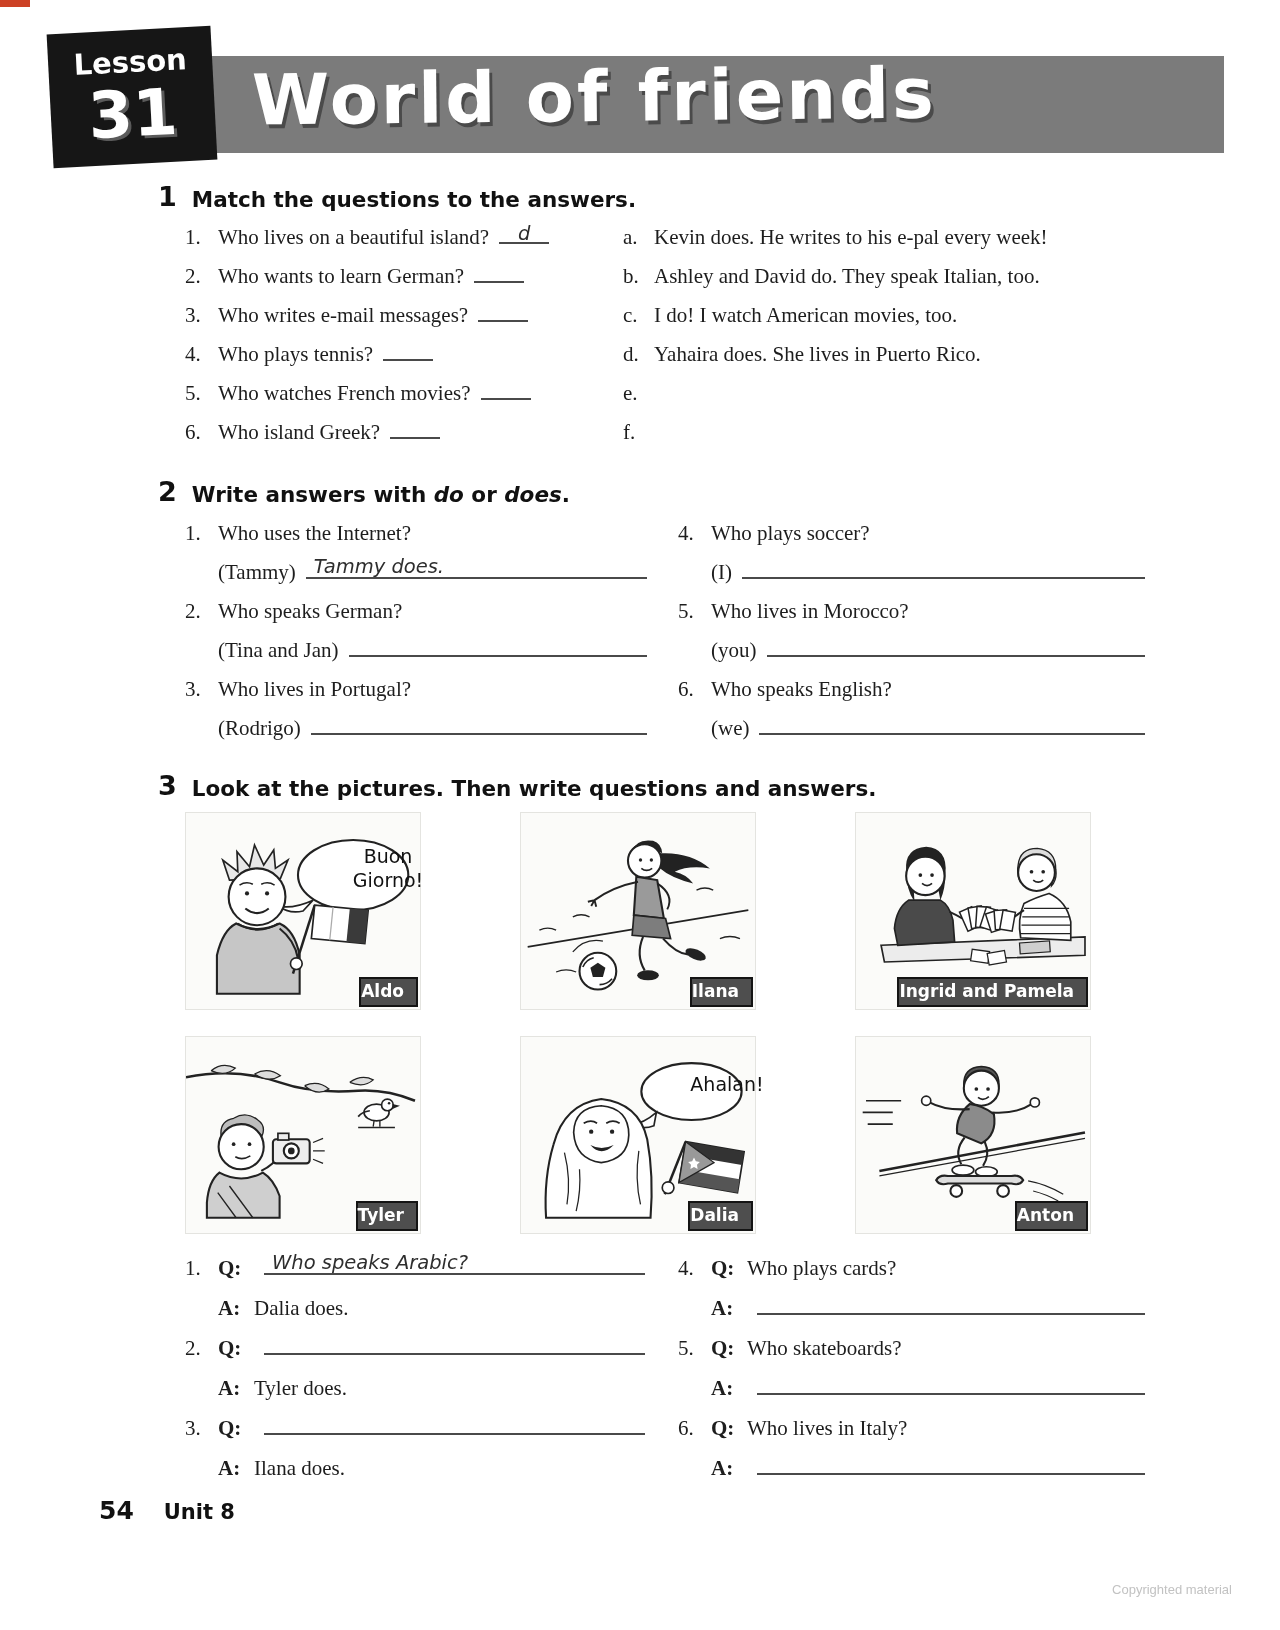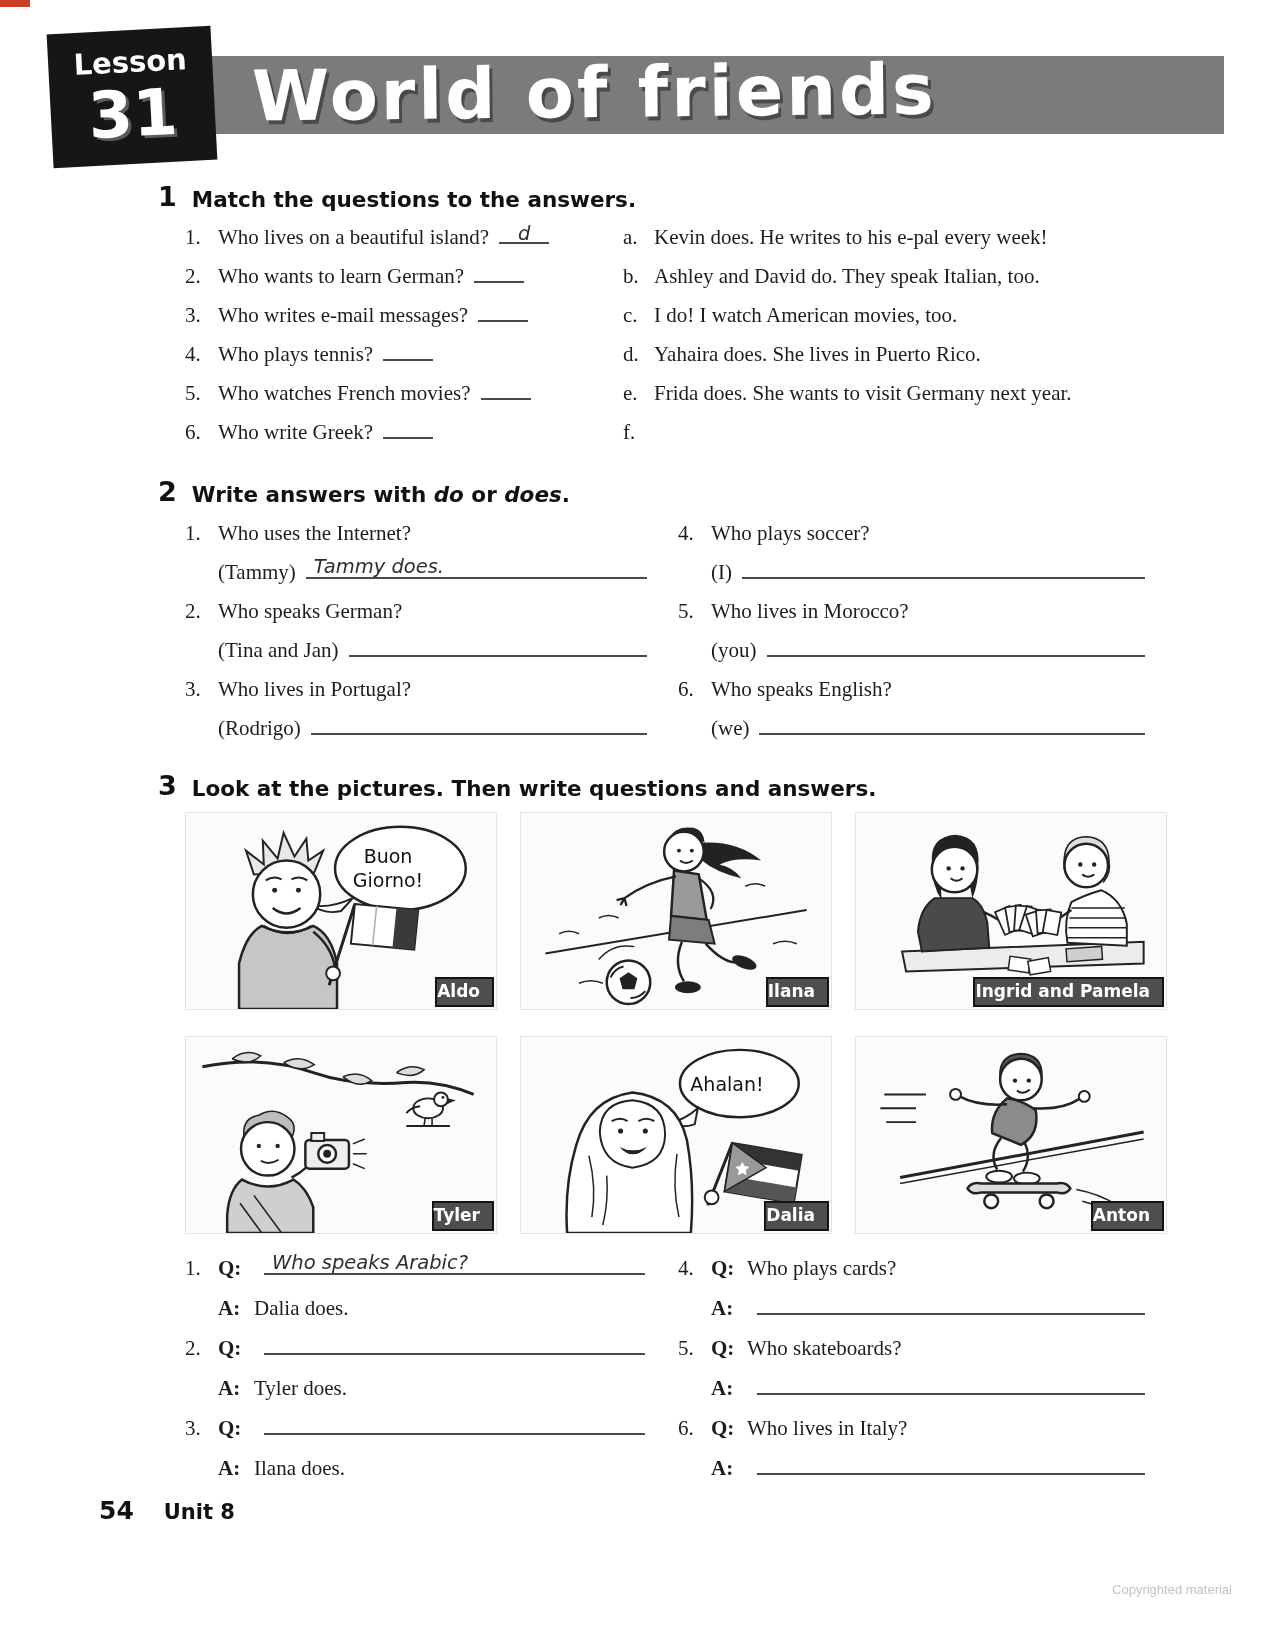--- a/index.html
+++ b/index.html
@@ -10,22 +10,22 @@
 
   
   #scan-artifact{position:absolute;left:0;top:0;width:30px;height:7px;background:#cc4125;}
   #lesson-box{
     position:absolute;left:50px;top:30px;width:164px;height:134px;background:#161616;
     transform:rotate(-3deg);display:flex;flex-direction:column;align-items:center;justify-content:center;z-index:2;
   }
   #lesson-box .lesson-word{color:#fff;font-family:"DejaVu Sans",sans-serif;font-weight:bold;font-size:29px;line-height:1;}
   #lesson-box .lesson-num{color:#fff;font-family:"DejaVu Sans",sans-serif;font-weight:bold;font-size:64px;line-height:1;margin-top:5px;text-shadow:3px 3px 0 #5a5a5a;}
   #banner{
-    position:absolute;left:210px;top:56px;width:1014px;height:78px;background:#7b7b7b;z-index:1;
-    display:flex;align-items:flex-end;
+    position:absolute;left:210px;top:56px;width:1014px;height:97px;background:#7b7b7b;z-index:1;
+    display:flex;align-items:flex-start;
   }
   #banner .title{
     margin-left:42px;color:#fff;font-family:"DejaVu Sans",sans-serif;font-weight:bold;font-size:70px;
     letter-spacing:3px;text-shadow:3px 4px 0 rgba(35,35,35,0.55);transform:rotate(-0.6deg);white-space:nowrap;
   }
 
   
   .ex-heading{position:absolute;display:flex;align-items:flex-start;font-family:"DejaVu Sans",sans-serif;font-weight:bold;color:#111;}
   .ex-num{font-size:27px;line-height:1;}
   .ex-title{font-size:21.5px;margin-left:15px;padding-top:4px;white-space:nowrap;}
@@ -49,21 +49,21 @@
   #ex1-questions{position:absolute;left:185px;top:216px;width:452px;}
   #ex1-answers{position:absolute;left:623px;top:216px;width:590px;}
   #ex2-left{position:absolute;left:185px;top:512px;width:462px;}
   #ex2-right{position:absolute;left:678px;top:512px;width:467px;}
 
   
   #pictures{
     position:absolute;left:185px;top:812px;
     display:grid;grid-template-columns:repeat(3,280px);column-gap:55px;row-gap:26px;
   }
-  .pic-cell{position:relative;width:312px;height:198px;background:#fbfbf9;border:1px solid #e4e4e0;box-sizing:border-box;}
+  .pic-cell{position:relative;width:236px;height:198px;background:#fbfbf9;border:1px solid #e4e4e0;box-sizing:border-box;}
   .pic-cell svg{position:absolute;inset:0;width:100%;height:100%;}
   .name-label{
     position:absolute;right:2px;bottom:2px;background:#4e4e4e;border:2px solid #141414;
     color:#fff;font-family:"DejaVu Sans",sans-serif;font-weight:bold;font-size:17px;
     padding:2px 12px 4px 0;white-space:nowrap;z-index:3;
   }
   .bubble-label{
     position:absolute;z-index:2;font-family:"DejaVu Sans",sans-serif;font-size:19px;color:#111;
     display:flex;align-items:center;justify-content:center;text-align:center;line-height:1.25;
   }
@@ -130,21 +130,21 @@
   </div>
   <div class="frow">
     <span class="num">5.</span>
     <span class="t">Who watches French movies?</span>
     <span class="blank-short">
         <span class="hand hand-center"></span>
       </span>
   </div>
   <div class="frow">
     <span class="num">6.</span>
-    <span class="t">Who write Greek?</span>
+    <span class="t">Who island Greek?</span>
     <span class="blank-short">
         <span class="hand hand-center"></span>
       </span>
   </div>
 </div>
 
 <div id="ex1-answers">
   <div class="frow">
     <span class="letter">a.</span>
     <span class="t">Kevin does. He writes to his e-pal every week!</span>
@@ -156,21 +156,20 @@
   <div class="frow">
     <span class="letter">c.</span>
     <span class="t">I do! I watch American movies, too.</span>
   </div>
   <div class="frow">
     <span class="letter">d.</span>
     <span class="t">Yahaira does. She lives in Puerto Rico.</span>
   </div>
   <div class="frow">
     <span class="letter">e.</span>
-    <span class="t">Frida does. She wants to visit Germany next year.</span>
   </div>
   <div class="frow">
     <span class="letter">f.</span>
   </div>
 </div>
 
 <div class="ex-heading" style="left:158px;top:478px;">
   <span class="ex-num">2</span>
   <span class="ex-title"><span>Write answers with </span><span class="ital">do</span><span> or </span><span class="ital">does</span><span>.</span></span>
 </div>

